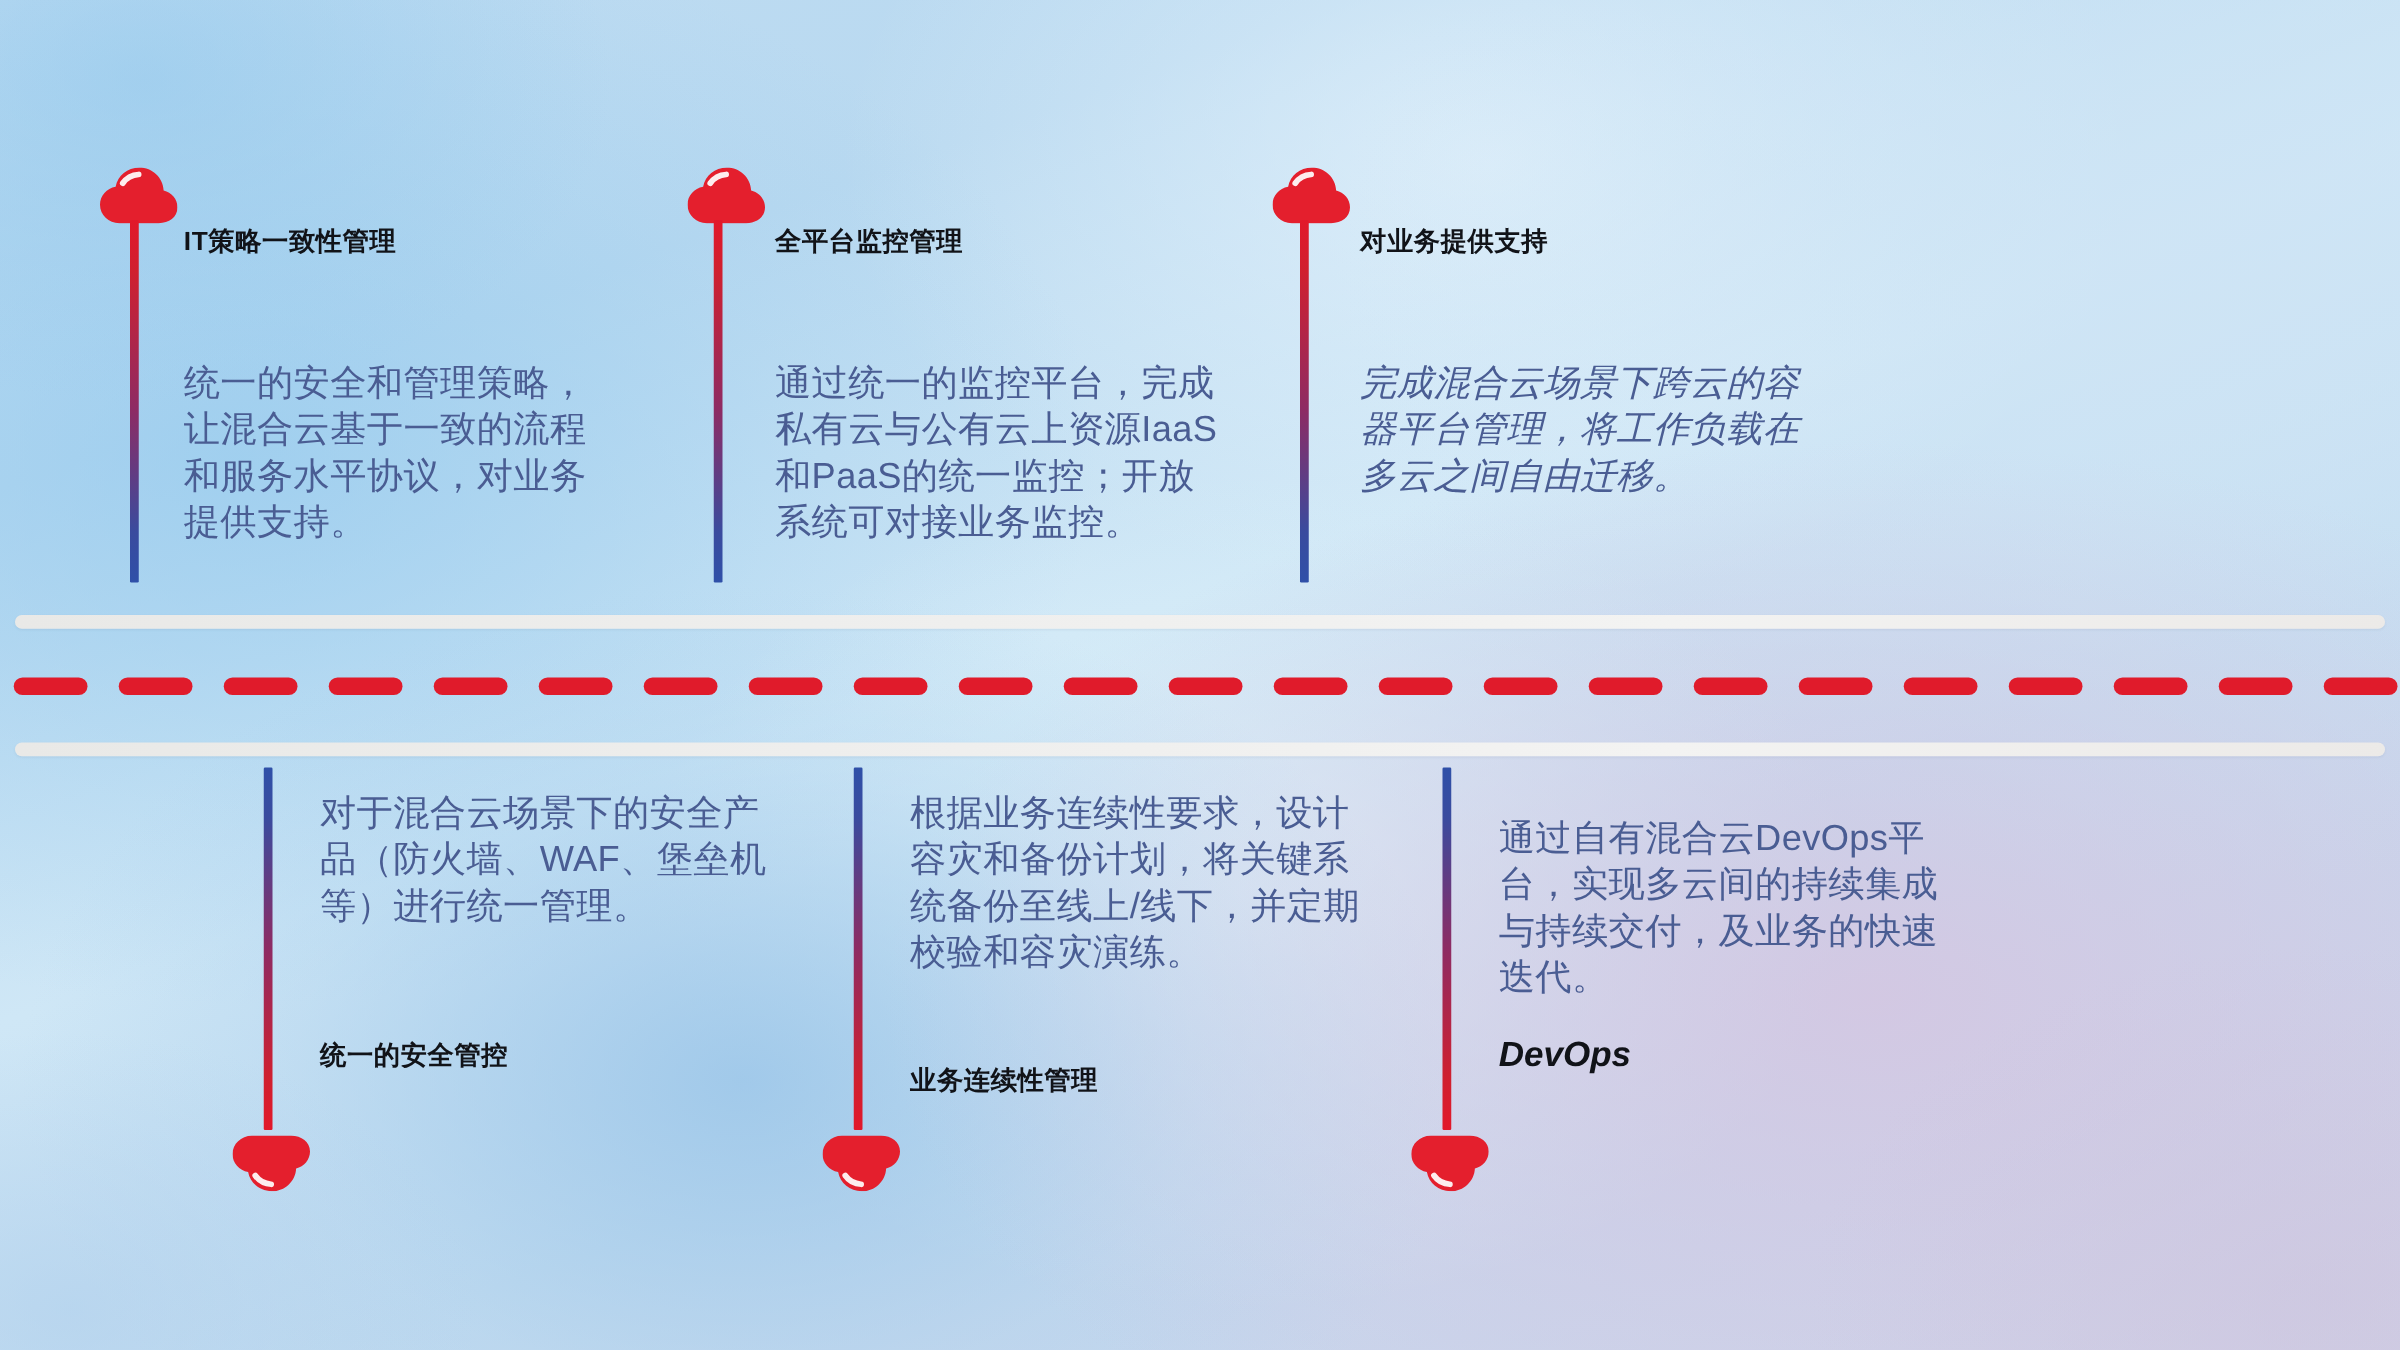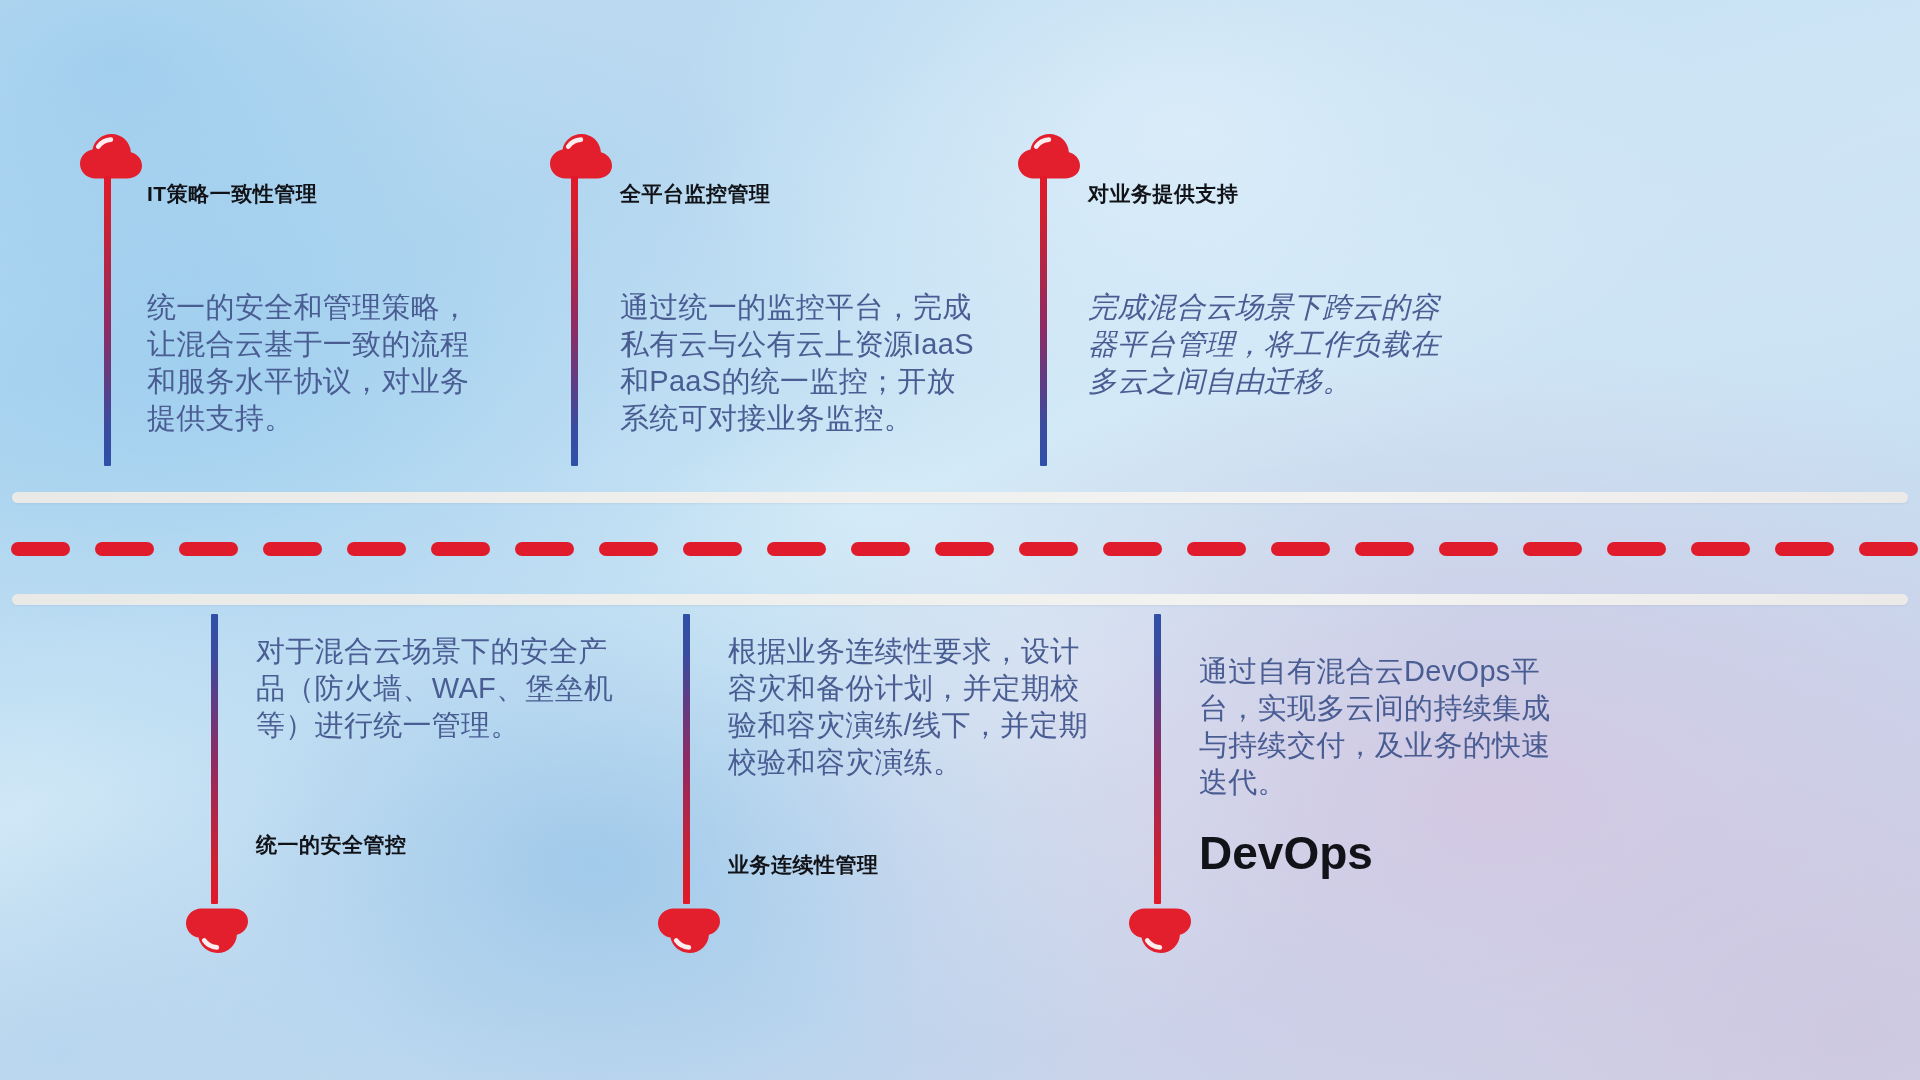--- a/index.html
+++ b/index.html
@@ -67,21 +67,21 @@
   
   .item-title {
     position: absolute;
     font-size: 21px;
     font-weight: 700;
     color: #111318;
     letter-spacing: 0.5px;
     white-space: nowrap;
     line-height: 1;
   }
-  .item-title.latin { font-size: 46px; font-weight: 600; letter-spacing: 0; }
+  .item-title.latin { font-size: 28px; font-weight: 600; letter-spacing: 0; font-style: italic; }
 
   
   .item-body {
     position: absolute;
     font-size: 29px;
     line-height: 37px;
     color: #4a5d93;
     letter-spacing: 0.3px;
   }
 
@@ -194,21 +194,21 @@
     <svg class="cloud-icon flip" style="left:186px; top:908px;" viewBox="0 0 62 45">
       <path d="M15.5 44.5 C6.9 44.5 0 37.9 0 29.8 C0 22.6 5.4 16.6 12.5 15.4
                C14.1 6.6 22.0 0 31.4 0 C41.9 0 50.5 8.1 50.9 18.3
                C57.2 19.7 62 25.2 62 31.8 C62 39.8 55.1 44.5 46.9 44.5 Z" fill="#e41f2d"></path>
       <path d="M18.2 12.6 C21.0 8.6 25.6 5.9 30.9 5.6" stroke="#ffffff" stroke-width="4.6" stroke-linecap="round" fill="none" opacity="0.92"></path>
     </svg>
   </div>
 
   <div class="item">
     <div class="rod up" style="left:683px; top:614px; height:290px;"></div>
-    <div class="item-body" style="left:728px; top:633px; width:360px;">根据业务连续性要求，设计容灾和备份计划，并定期校验和容灾演练/线下，并定期校验和容灾演练。</div>
+    <div class="item-body" style="left:728px; top:633px; width:360px;">根据业务连续性要求，设计容灾和备份计划，将关键系统备份至线上/线下，并定期校验和容灾演练。</div>
     <div class="item-title" style="left:728px; top:854px;">业务连续性管理</div>
     <svg class="cloud-icon flip" style="left:658px; top:908px;" viewBox="0 0 62 45">
       <path d="M15.5 44.5 C6.9 44.5 0 37.9 0 29.8 C0 22.6 5.4 16.6 12.5 15.4
                C14.1 6.6 22.0 0 31.4 0 C41.9 0 50.5 8.1 50.9 18.3
                C57.2 19.7 62 25.2 62 31.8 C62 39.8 55.1 44.5 46.9 44.5 Z" fill="#e41f2d"></path>
       <path d="M18.2 12.6 C21.0 8.6 25.6 5.9 30.9 5.6" stroke="#ffffff" stroke-width="4.6" stroke-linecap="round" fill="none" opacity="0.92"></path>
     </svg>
   </div>
 
   <div class="item">

